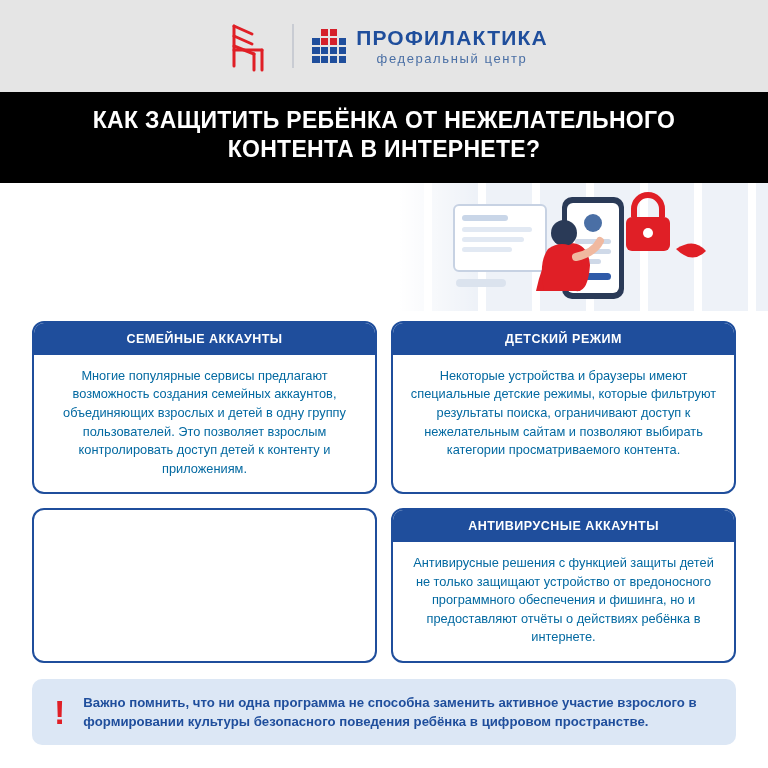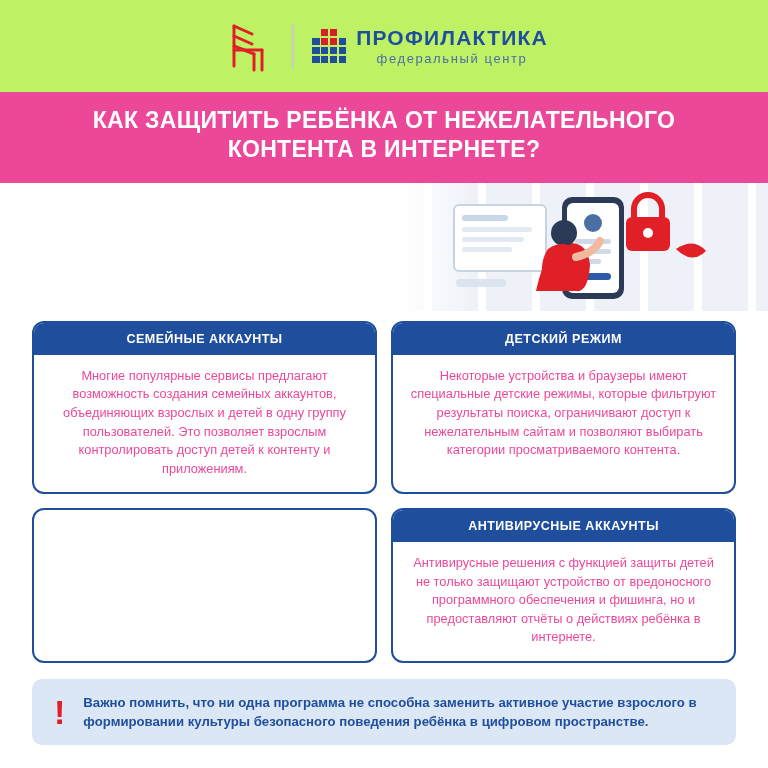--- a/index.html
+++ b/index.html
@@ -21,21 +21,21 @@
     box-sizing: border-box;
   }
 
   
   .logo-row {
     height: 92px;
     display: flex;
     align-items: center;
     justify-content: center;
     gap: 18px;
-    background: #bef264;
+    background: #e5e5e5;
   }
   .logo-mark {
     width: 54px;
     height: 54px;
     display: flex;
     align-items: center;
     justify-content: center;
   }
   .logo-divider {
     width: 2px;
@@ -75,21 +75,21 @@
   .brand-sub {
     font-size: 13px;
     color: #4a6fa5;
     letter-spacing: 1.6px;
     margin-top: 4px;
     text-align: center;
   }
 
   
   .title-banner {
-    background: #ec4899;
+    background: #000000;
     padding: 14px 30px 18px;
     text-align: center;
   }
   .title-banner h1 {
     margin: 0;
     color: #ffffff;
     font-size: 23px;
     font-weight: bold;
     line-height: 1.28;
     letter-spacing: 0.3px;
@@ -149,21 +149,21 @@
     color: #ffffff;
     font-size: 12.5px;
     font-weight: bold;
     letter-spacing: 0.5px;
     text-align: center;
     padding: 9px 6px;
   }
   .card-body {
     padding: 12px 14px 14px;
     font-size: 12.8px;
-    color: #ec4899;
+    color: #0369a1;
     line-height: 1.45;
     text-align: center;
     flex: 1;
   }
 
   
   .note {
     margin: 16px 32px 0;
     background: #dce7f5;
     border-radius: 10px;

